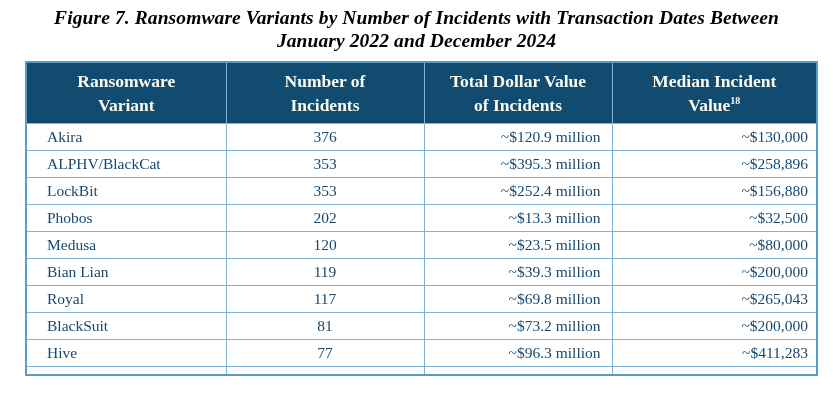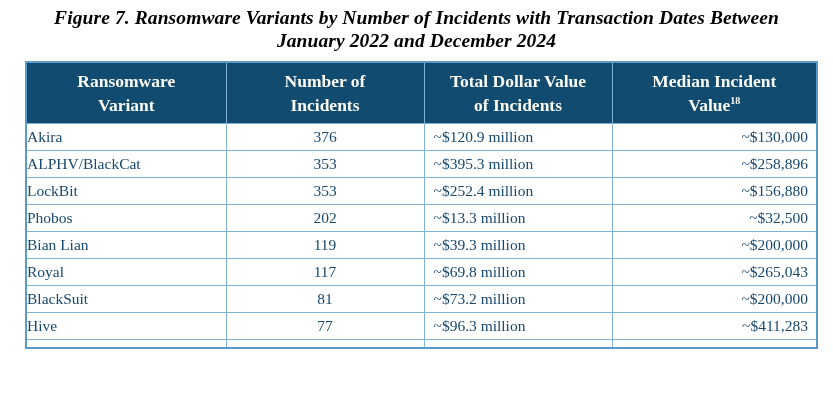--- a/index.html
+++ b/index.html
@@ -60,23 +60,23 @@
     line-height: 0;
     vertical-align: super;
   }
   td {
     height: 26px;
     font-size: 15.5px;
     color: var(--body-text, #17486f);
     background: var(--row-bg, #ffffff);
     vertical-align: middle;
   }
-  td.cell-variant { text-align: left;  padding-left: 0; }
+  td.cell-variant { text-align: left;  padding-left: 20px; }
   td.cell-incidents { text-align: center; }
-  td.cell-total  { text-align: left; padding-right: 11px; padding-left: 9px; }
+  td.cell-total  { text-align: right; padding-right: 11px; padding-left: 9px; }
   td.cell-median { text-align: right; padding-right: 8px; }
   tr.footer-row td { height: 7px; }
 </style>
 </head>
 <body>
 
 <div class="page">
 
   <div class="figure-title">
     <div>Figure 7. Ransomware Variants by Number of Incidents with Transaction Dates Between</div>
@@ -129,20 +129,26 @@
         <td class="cell-total">~$252.4 million</td>
         <td class="cell-median">~$156,880</td>
       </tr>
       <tr>
         <td class="cell-variant">Phobos</td>
         <td class="cell-incidents">202</td>
         <td class="cell-total">~$13.3 million</td>
         <td class="cell-median">~$32,500</td>
       </tr>
       <tr>
+        <td class="cell-variant">Medusa</td>
+        <td class="cell-incidents">120</td>
+        <td class="cell-total">~$23.5 million</td>
+        <td class="cell-median">~$80,000</td>
+      </tr>
+      <tr>
         <td class="cell-variant">Bian Lian</td>
         <td class="cell-incidents">119</td>
         <td class="cell-total">~$39.3 million</td>
         <td class="cell-median">~$200,000</td>
       </tr>
       <tr>
         <td class="cell-variant">Royal</td>
         <td class="cell-incidents">117</td>
         <td class="cell-total">~$69.8 million</td>
         <td class="cell-median">~$265,043</td>

